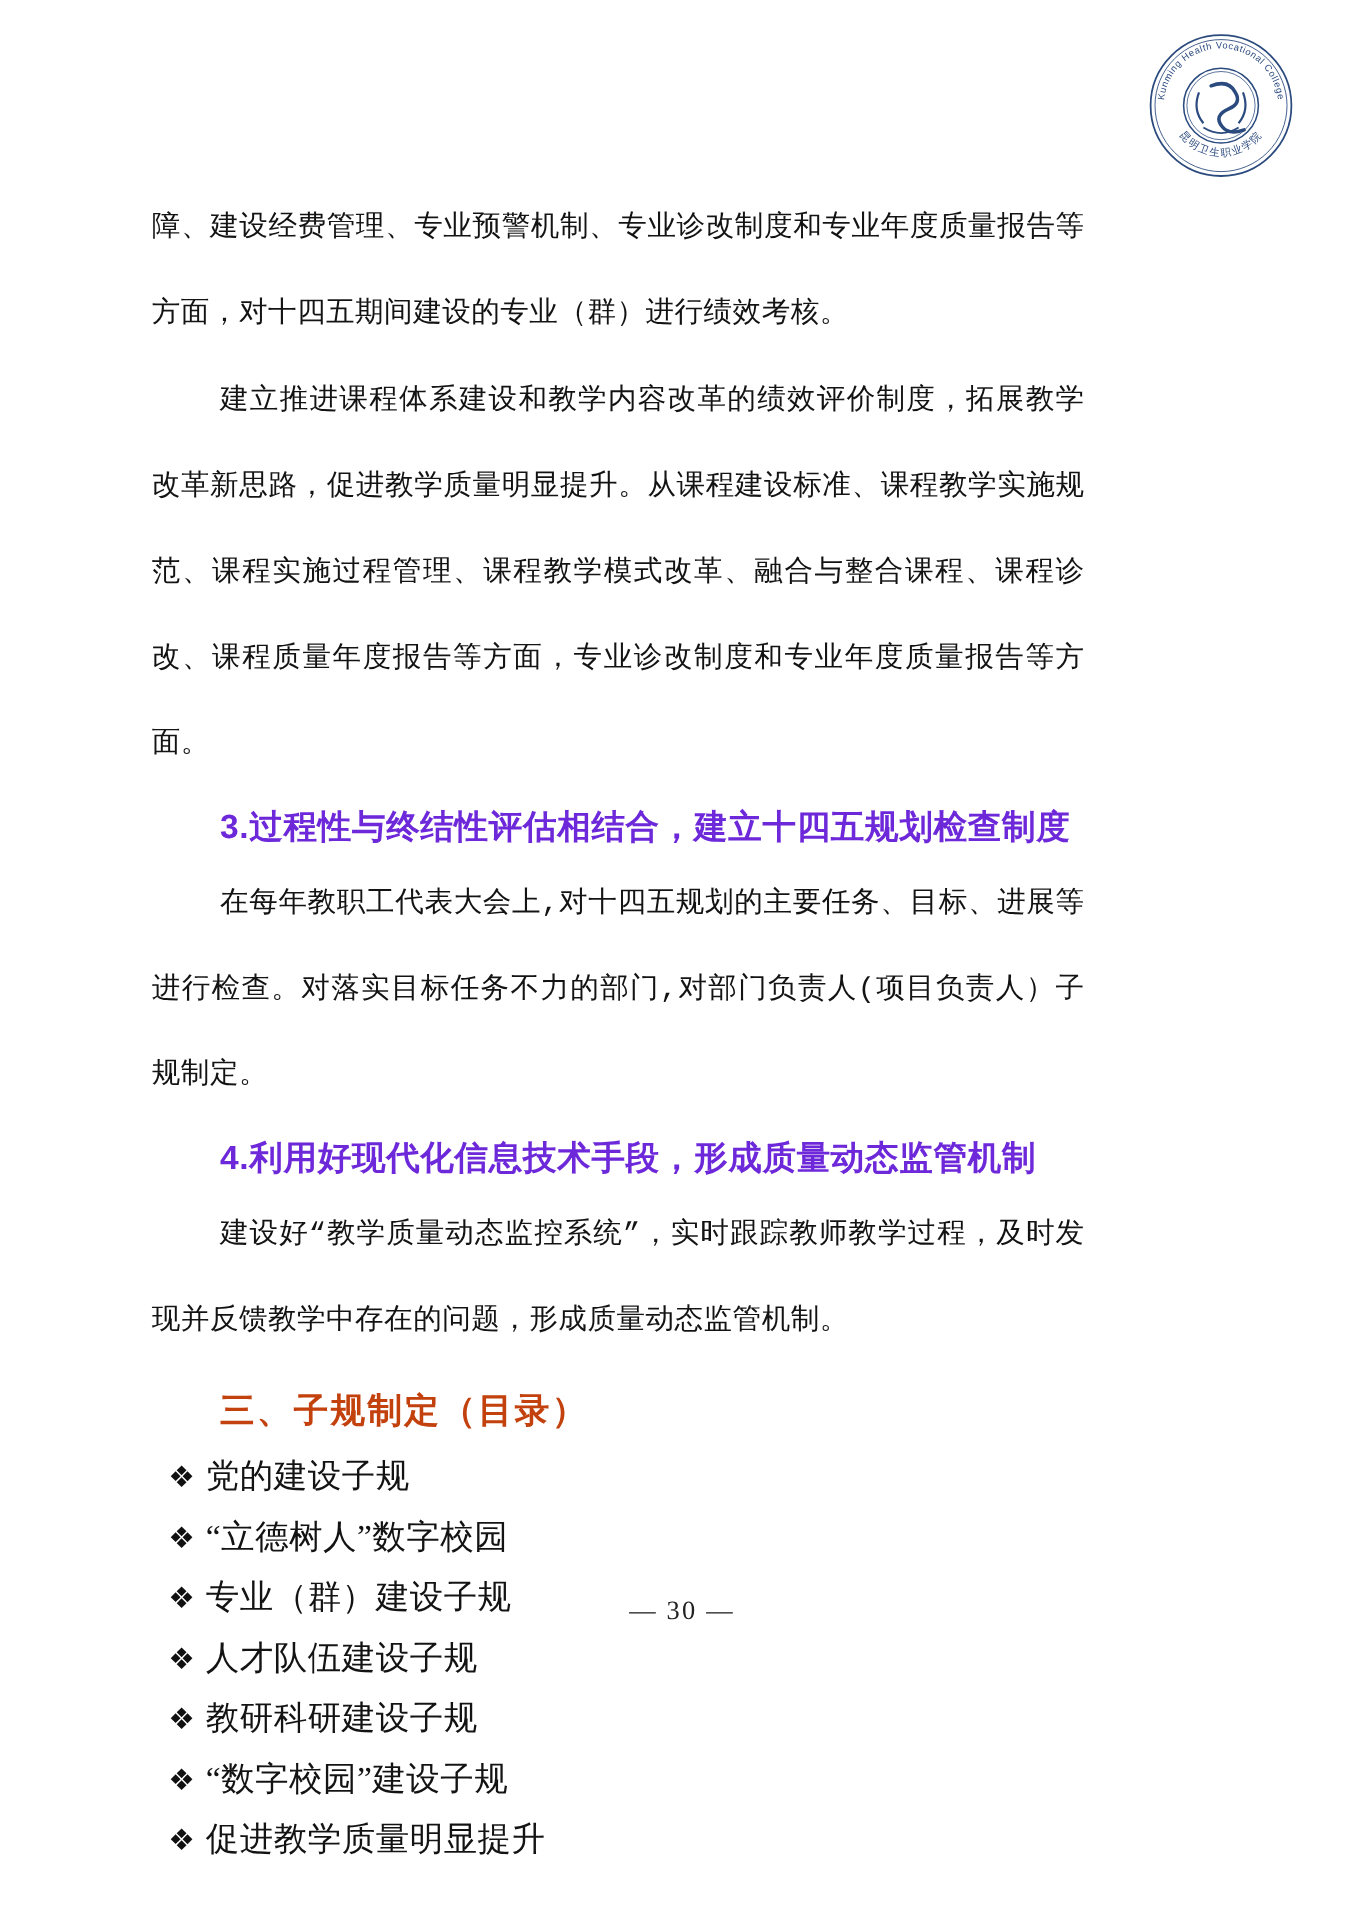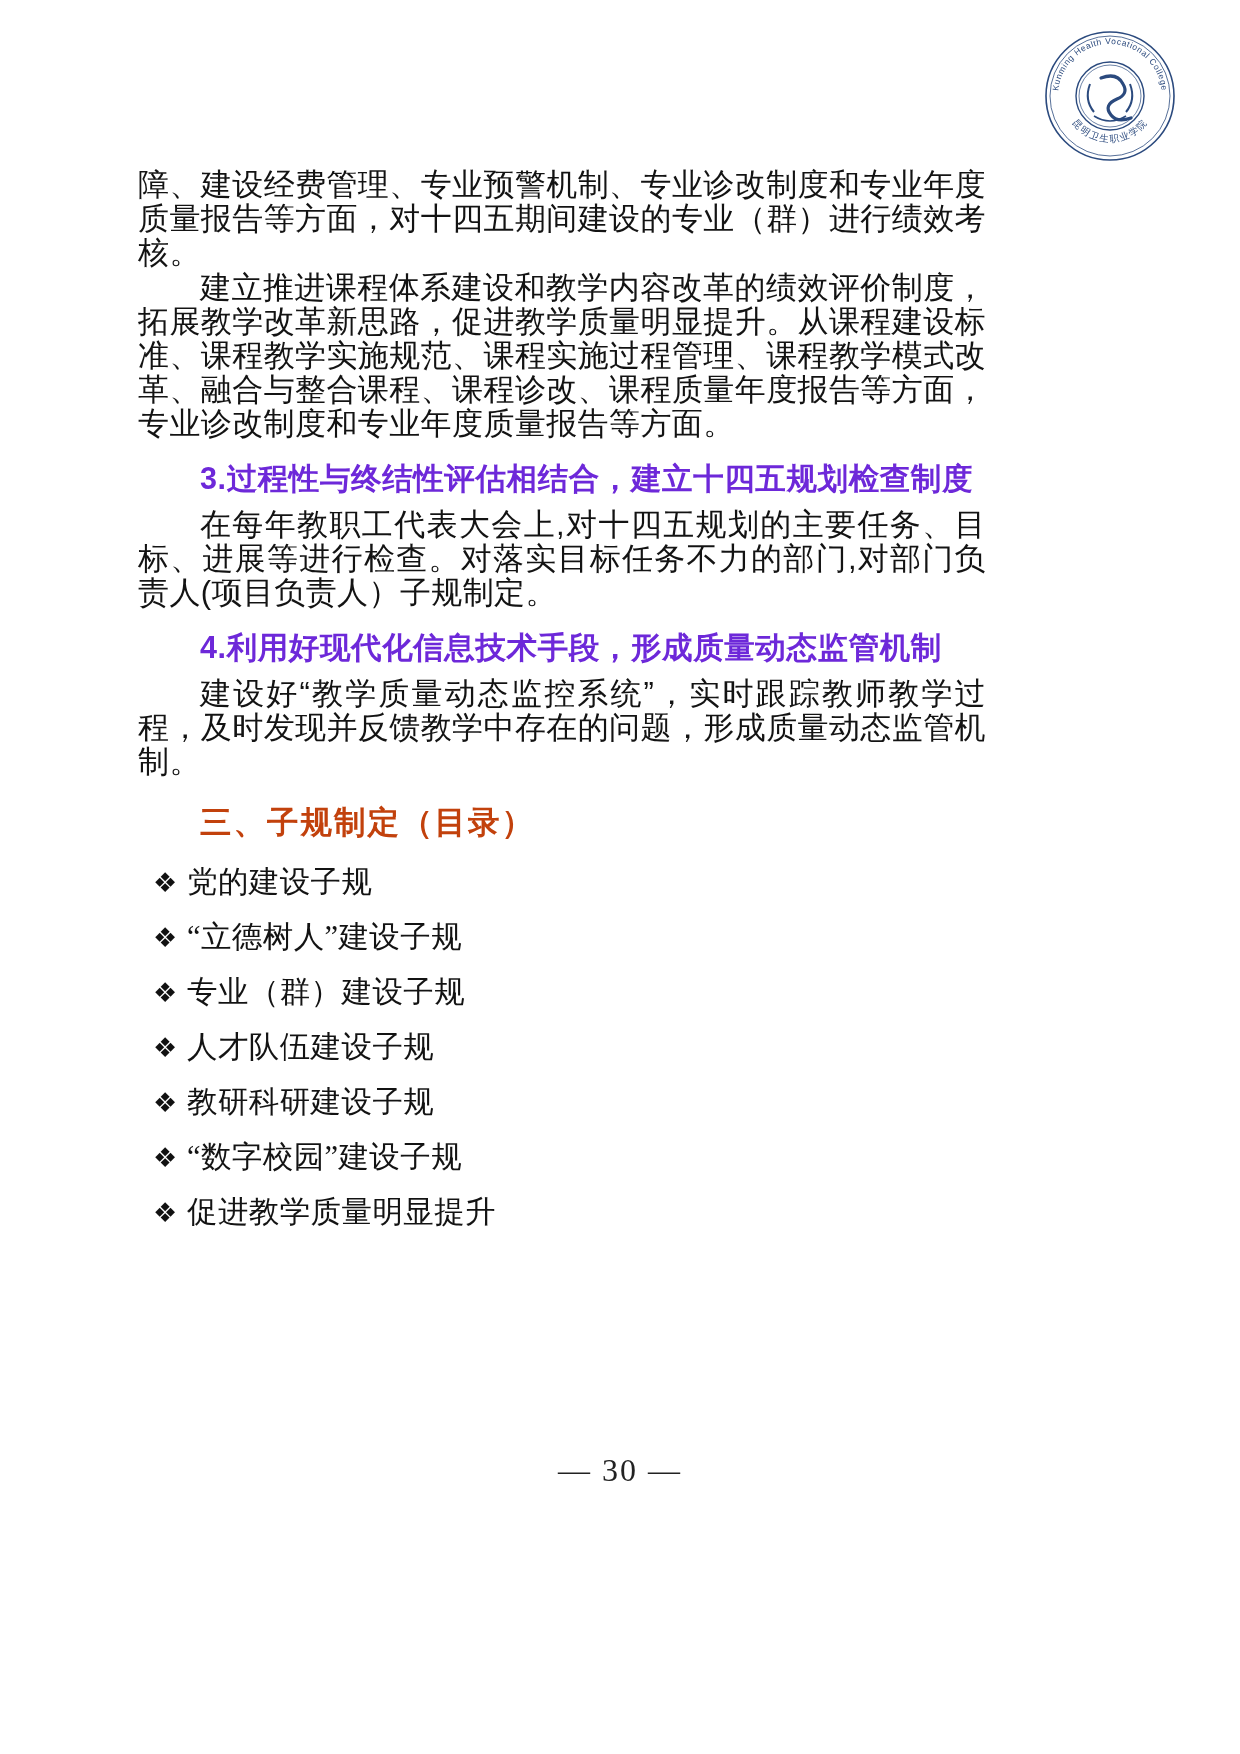--- a/index.html
+++ b/index.html
@@ -34,27 +34,27 @@
 
   
   .content {
     position: absolute;
     left: 138px;
     top: 168px;
     width: 848px;
   }
   p.para {
     margin: 0 0 1px 0;
-    font-size: 31px;
-    line-height: 34px;
+    font-size: 26px;
+    line-height: 78px;
     text-align: justify;
     text-justify: inter-ideograph;
     letter-spacing: 0.4px;
     color: #131313;
-    font-family: Liberation Sans, sans-serif;
+    font-family: Liberation Mono, monospace;
   }
   p.indent {
     text-indent: 62px;
   }
   h3.heading {
     margin: 10px 0 2px 0;
     font-size: 30.5px;
     line-height: 55px;
     font-weight: bold;
     text-indent: 62px;
@@ -92,21 +92,21 @@
     font-size: 27px;
   }
 
   
   .footer {
     position: absolute;
     left: 0;
     right: 0;
     top: 1452px;
     text-align: center;
-    font-size: 32px;
+    font-size: 24px;
     color: #222;
     letter-spacing: 2px;
     font-family: "Liberation Serif", serif;
   }
 </style>
 </head>
 <body>
 
 <div class="page">
 
@@ -145,21 +145,21 @@
     <p class="para indent">在每年教职工代表大会上,对十四五规划的主要任务、目标、进展等进行检查。对落实目标任务不力的部门,对部门负责人(项目负责人）子规制定。</p>
 
     <h3 class="heading">4.利用好现代化信息技术手段，形成质量动态监管机制</h3>
 
     <p class="para indent">建设好“教学质量动态监控系统”，实时跟踪教师教学过程，及时发现并反馈教学中存在的问题，形成质量动态监管机制。</p>
 
     <h2 class="section-heading">三、子规制定（目录）</h2>
 
     <ul class="bullets">
       <li><span class="bullet-mark">❖</span><span>党的建设子规</span></li>
-      <li><span class="bullet-mark">❖</span><span>“立德树人”建设子规</span></li>
+      <li><span class="bullet-mark">❖</span><span>“立德树人”数字校园</span></li>
       <li><span class="bullet-mark">❖</span><span>专业（群）建设子规</span></li>
       <li><span class="bullet-mark">❖</span><span>人才队伍建设子规</span></li>
       <li><span class="bullet-mark">❖</span><span>教研科研建设子规</span></li>
       <li><span class="bullet-mark">❖</span><span>“数字校园”建设子规</span></li>
       <li><span class="bullet-mark">❖</span><span>促进教学质量明显提升</span></li>
     </ul>
 
   </div>
 
   <div class="footer">— 30 —</div>

